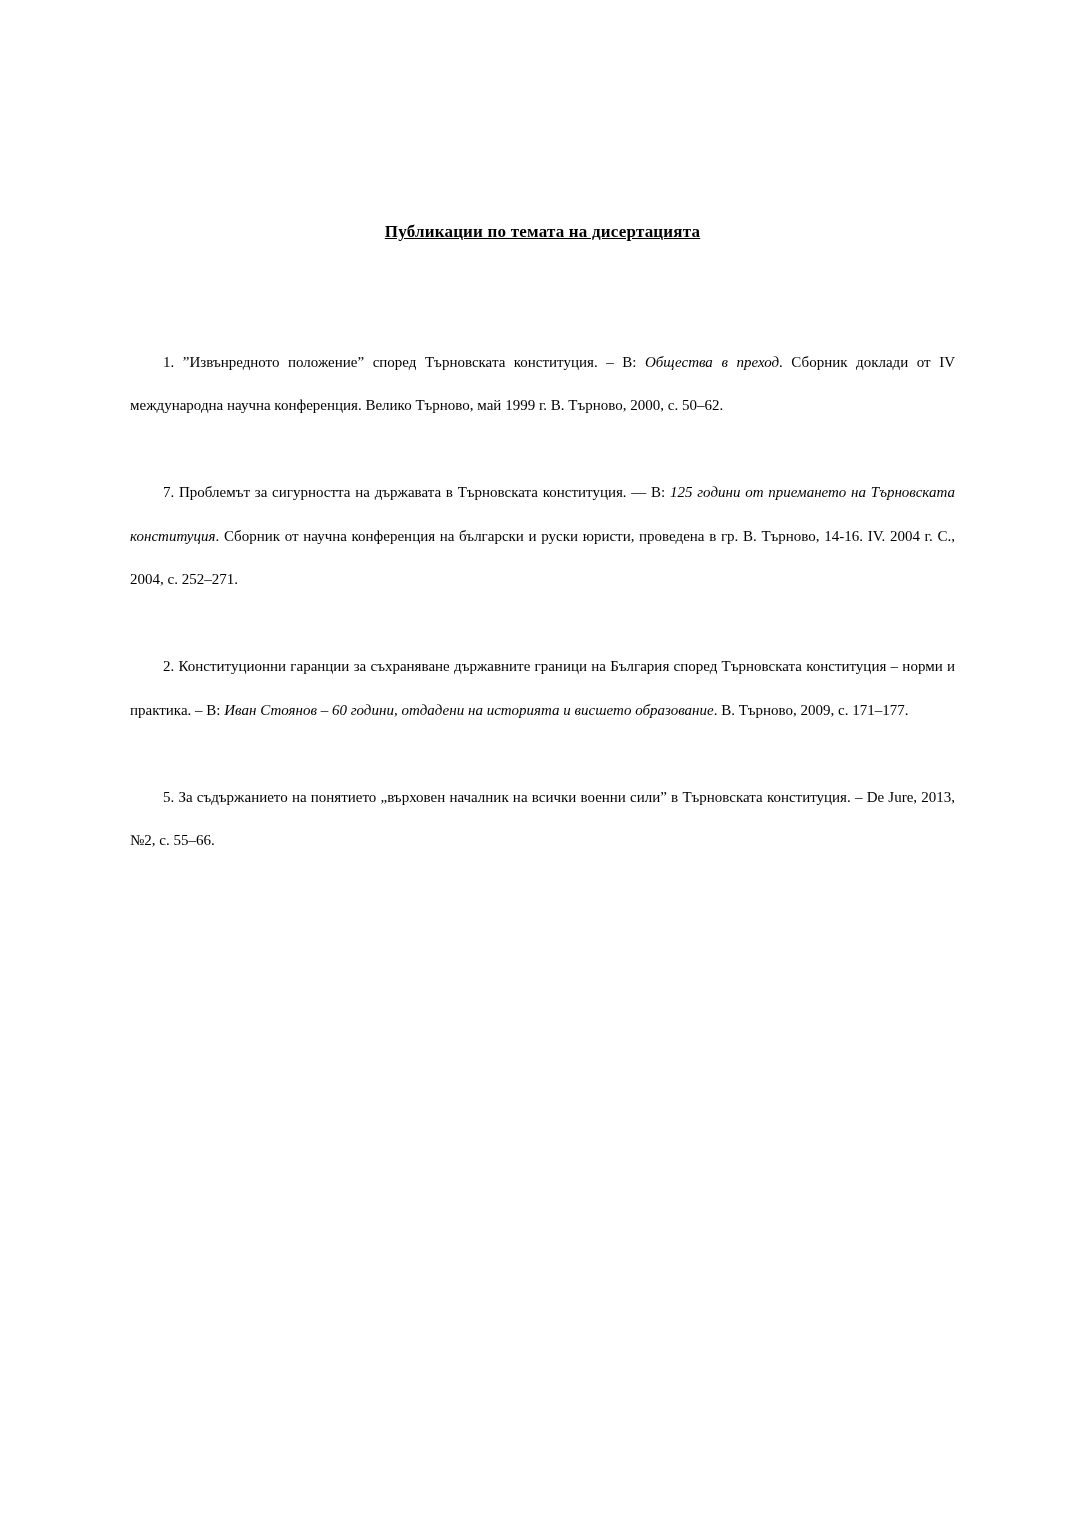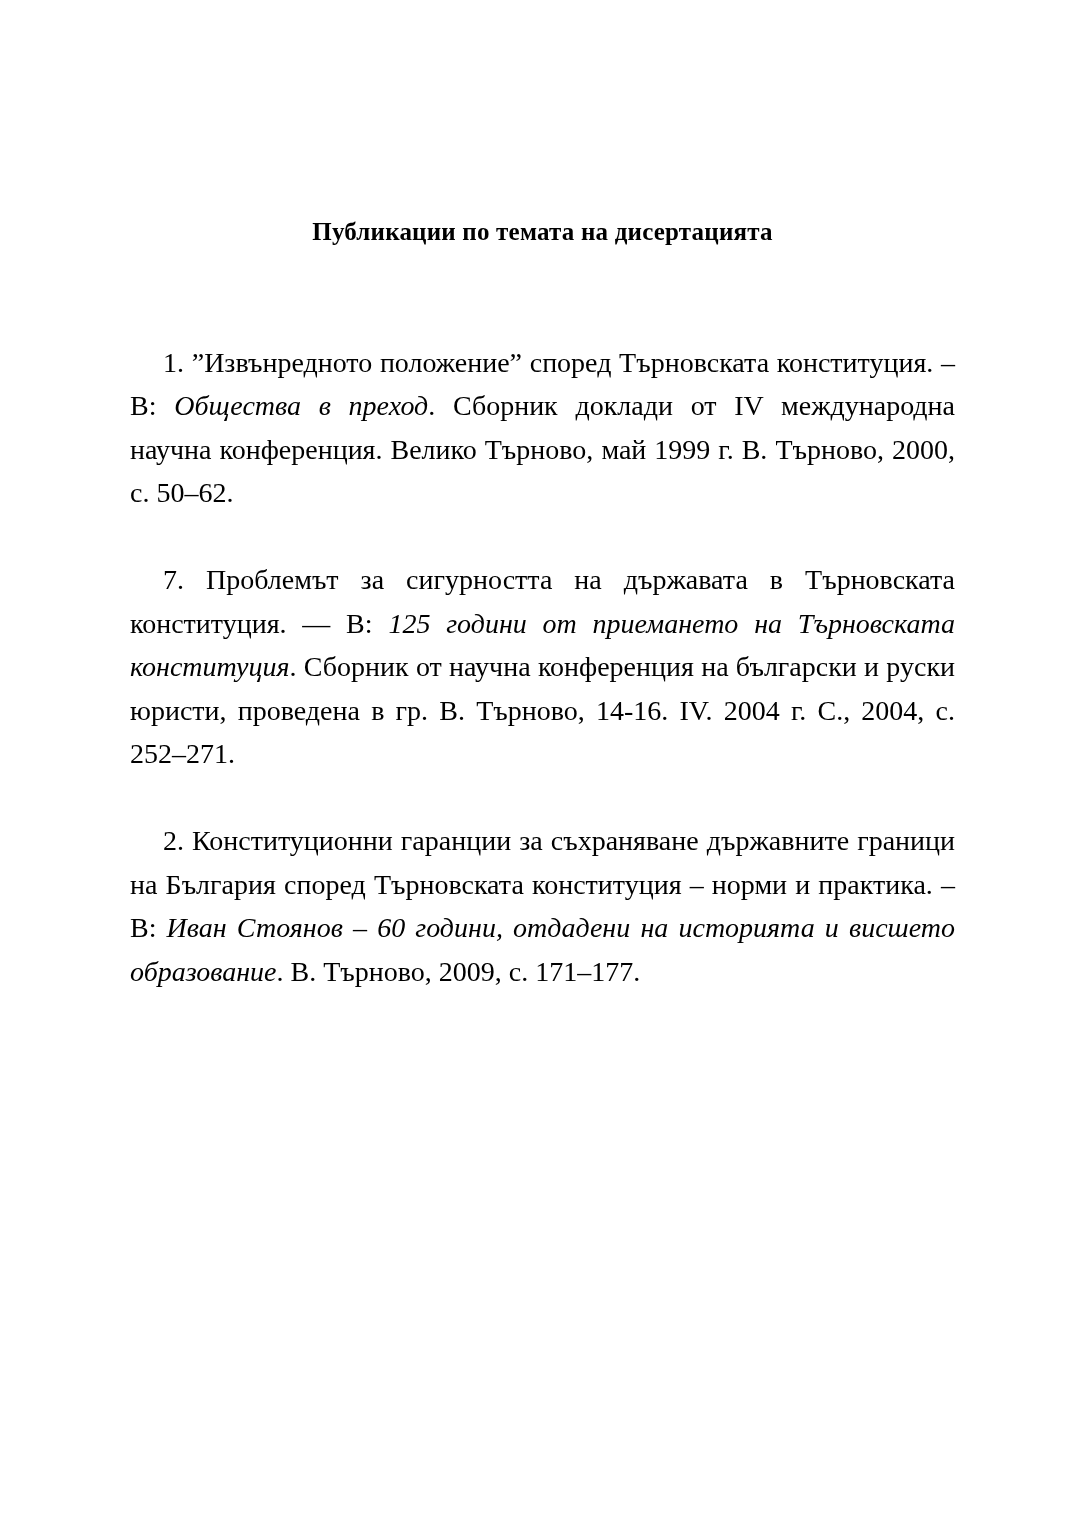--- a/index.html
+++ b/index.html
@@ -17,29 +17,30 @@
     overflow: hidden;
   }
   .content {
     position: absolute;
     left: 130px;
     top: 210px;
     width: 825px;
   }
   .doc-title {
     margin: 0 0 87px 0;
-    font-size: 25px;
+    font-size: 17px;
     font-weight: 700;
     line-height: 43.5px;
     text-align: center;
     letter-spacing: 0.2px;
+    text-decoration: underline;
   }
   .entry {
     margin: 0 0 43.5px 0;
-    font-size: 28px;
+    font-size: 15px;
     line-height: 43.5px;
     text-align: justify;
     text-align-last: left;
     text-indent: 33px;
   }
   .entry:last-child {
     margin-bottom: 0;
   }
   .entry .it {
     font-style: italic;
@@ -48,15 +49,16 @@
 </head>
 <body>
 
 <div class="page">
   <div class="content">
     <h1 class="doc-title">Публикации по темата на дисертацията</h1>
     <div id="publication-list">
         <p class="entry"><span>1. ”Извънредното положение” според Търновската конституция. – В: </span><span class="it">Общества в преход</span><span>. Сборник доклади от IV международна научна конференция. Велико Търново, май 1999 г. В. Търново, 2000, с. 50–62.</span></p>
         <p class="entry"><span>7. Проблемът за сигурността на държавата в Търновската конституция. — В: </span><span class="it">125 години от приемането на Търновската конституция</span><span>. Сборник от научна конференция на български и руски юристи, проведена в гр. В. Търново, 14-16. IV. 2004 г. С., 2004, с. 252–271.</span></p>
         <p class="entry"><span>2. Конституционни гаранции за съхраняване държавните граници на България според Търновската конституция – норми и практика. – В: </span><span class="it">Иван Стоянов – 60 години, отдадени на историята и висшето образование</span><span>. В. Търново, 2009, с. 171–177.</span></p>
+        <p class="entry"><span>5. За съдържанието на понятието „върховен началник на всички военни сили” в Търновската конституция. – De Jure, 2013, №2, с. 55–66.</span></p>
       </div>
   </div>
 </div>
 
 </body></html>

